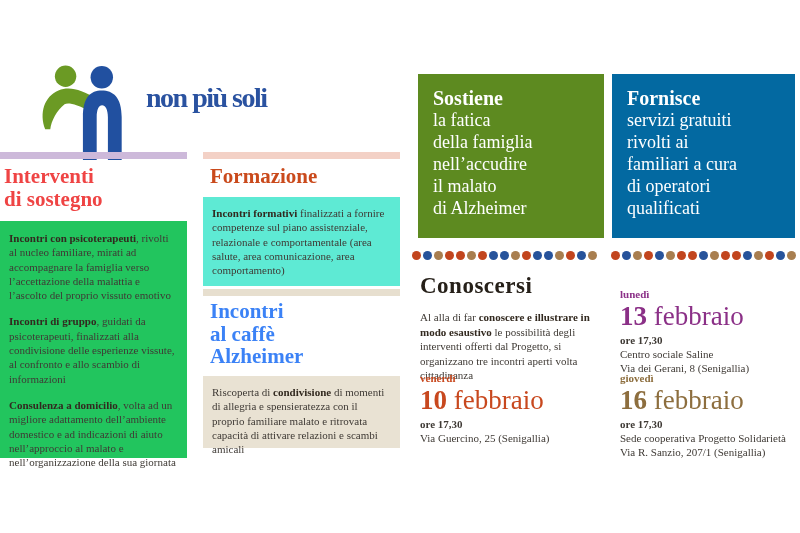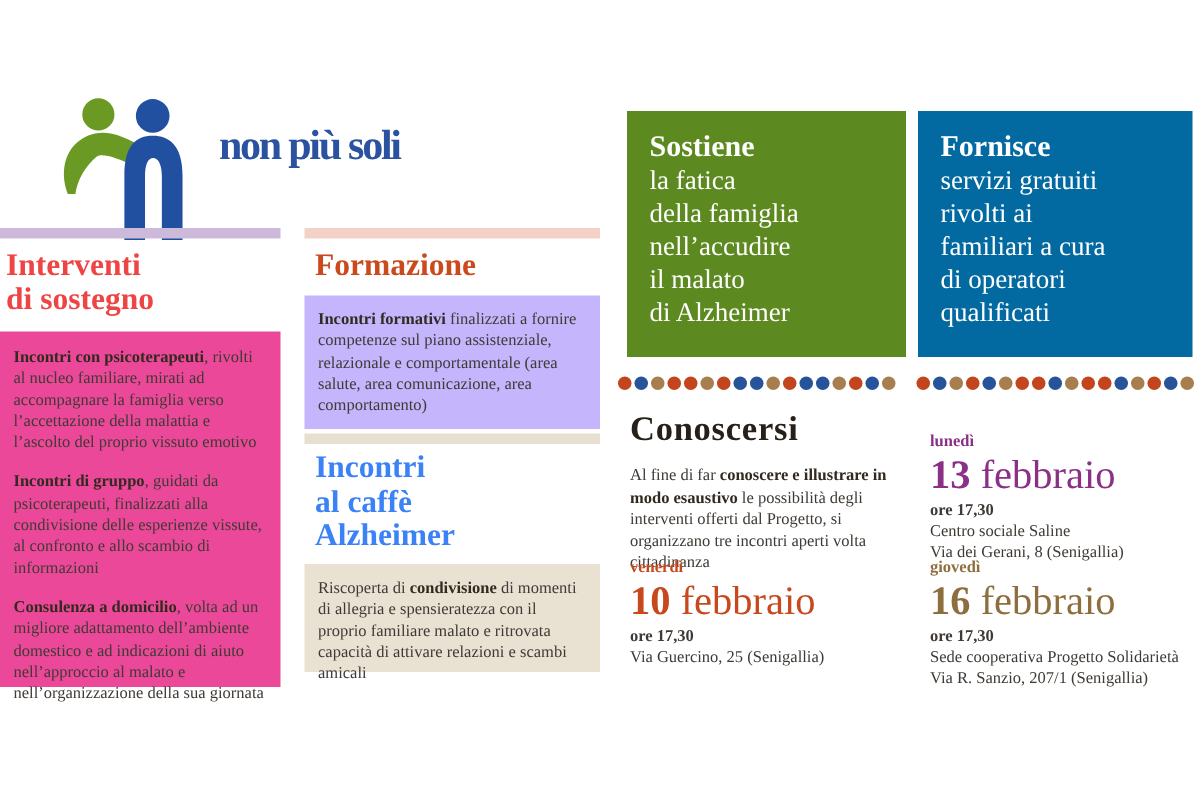--- a/index.html
+++ b/index.html
@@ -22,22 +22,22 @@
   .h-sostegno{left:4px;top:165px;color:#ef4444;}
   .h-formazione{left:210px;top:165px;color:#ca4a1c;}
   .h-caffe{left:210px;top:300px;color:#3b82f6;}
   .h-conoscersi{left:420px;top:274px;color:#262019;font-size:23px;letter-spacing:.5px;}
 
   
   .panel{box-sizing:border-box;font-size:11px;line-height:1.3;color:#3f3a35;}
   .panel p{margin:0 0 12px;}
   .panel p:last-child{margin-bottom:0;}
   .panel b{color:#32291f;}
-  .panel-lilac{left:0;top:221px;width:187px;height:237px;background:#ec4899;padding:10px 9px;}
-  .panel-pink{left:203px;top:197px;width:197px;height:89px;background:#c4b5fd;padding:9px;}
+  .panel-lilac{left:0;top:221px;width:187px;height:237px;background:#22c55e;padding:10px 9px;}
+  .panel-pink{left:203px;top:197px;width:197px;height:89px;background:#5eead4;padding:9px;}
   .panel-beige{left:203px;top:376px;width:197px;height:72px;background:#e9e2d3;padding:9px;}
 
   
   .block{box-sizing:border-box;color:#fff;padding:13px 15px;}
   .block-green{left:418px;top:74px;width:186px;height:164px;background:#5d8a20;}
   .block-blue{left:612px;top:74px;width:183px;height:164px;background:#0369a1;}
   .block-title{font-size:20px;font-weight:bold;line-height:1.15;}
   .block-body{font-size:18px;line-height:1.22;white-space:pre-line;}
 
   
@@ -149,21 +149,21 @@
         <span class="dot" style="background: rgb(39, 83, 155);"></span>
         <span class="dot" style="background: rgb(168, 126, 79);"></span>
         <span class="dot" style="background: rgb(194, 69, 30);"></span>
         <span class="dot" style="background: rgb(39, 83, 155);"></span>
         <span class="dot" style="background: rgb(168, 126, 79);"></span>
       </div>
   </div>
 
   <h2 class="abs h-conoscersi">Conoscersi</h2>
   <div class="abs intro">
-    <span>Al fine di far </span><b>conoscere e illustrare in modo esaustivo</b><span> le possibilità degli interventi offerti dal Progetto, si organizzano tre incontri aperti volta cittadinanza</span>
+    <span>Al alla di far </span><b>conoscere e illustrare in modo esaustivo</b><span> le possibilità degli interventi offerti dal Progetto, si organizzano tre incontri aperti volta cittadinanza</span>
   </div>
 
   <div class="abs event ev-venerdi">
     <div class="day-label" style="color: rgb(200, 72, 30);">venerdì</div>
     <div class="date-line" style="color: rgb(200, 72, 30);"><span class="day-number">10</span> <span class="month">febbraio</span></div>
     <div class="time">ore 17,30</div>
     <div class="address">Via Guercino, 25 (Senigallia)</div>
   </div>
 
   <div class="abs event ev-lunedi">

